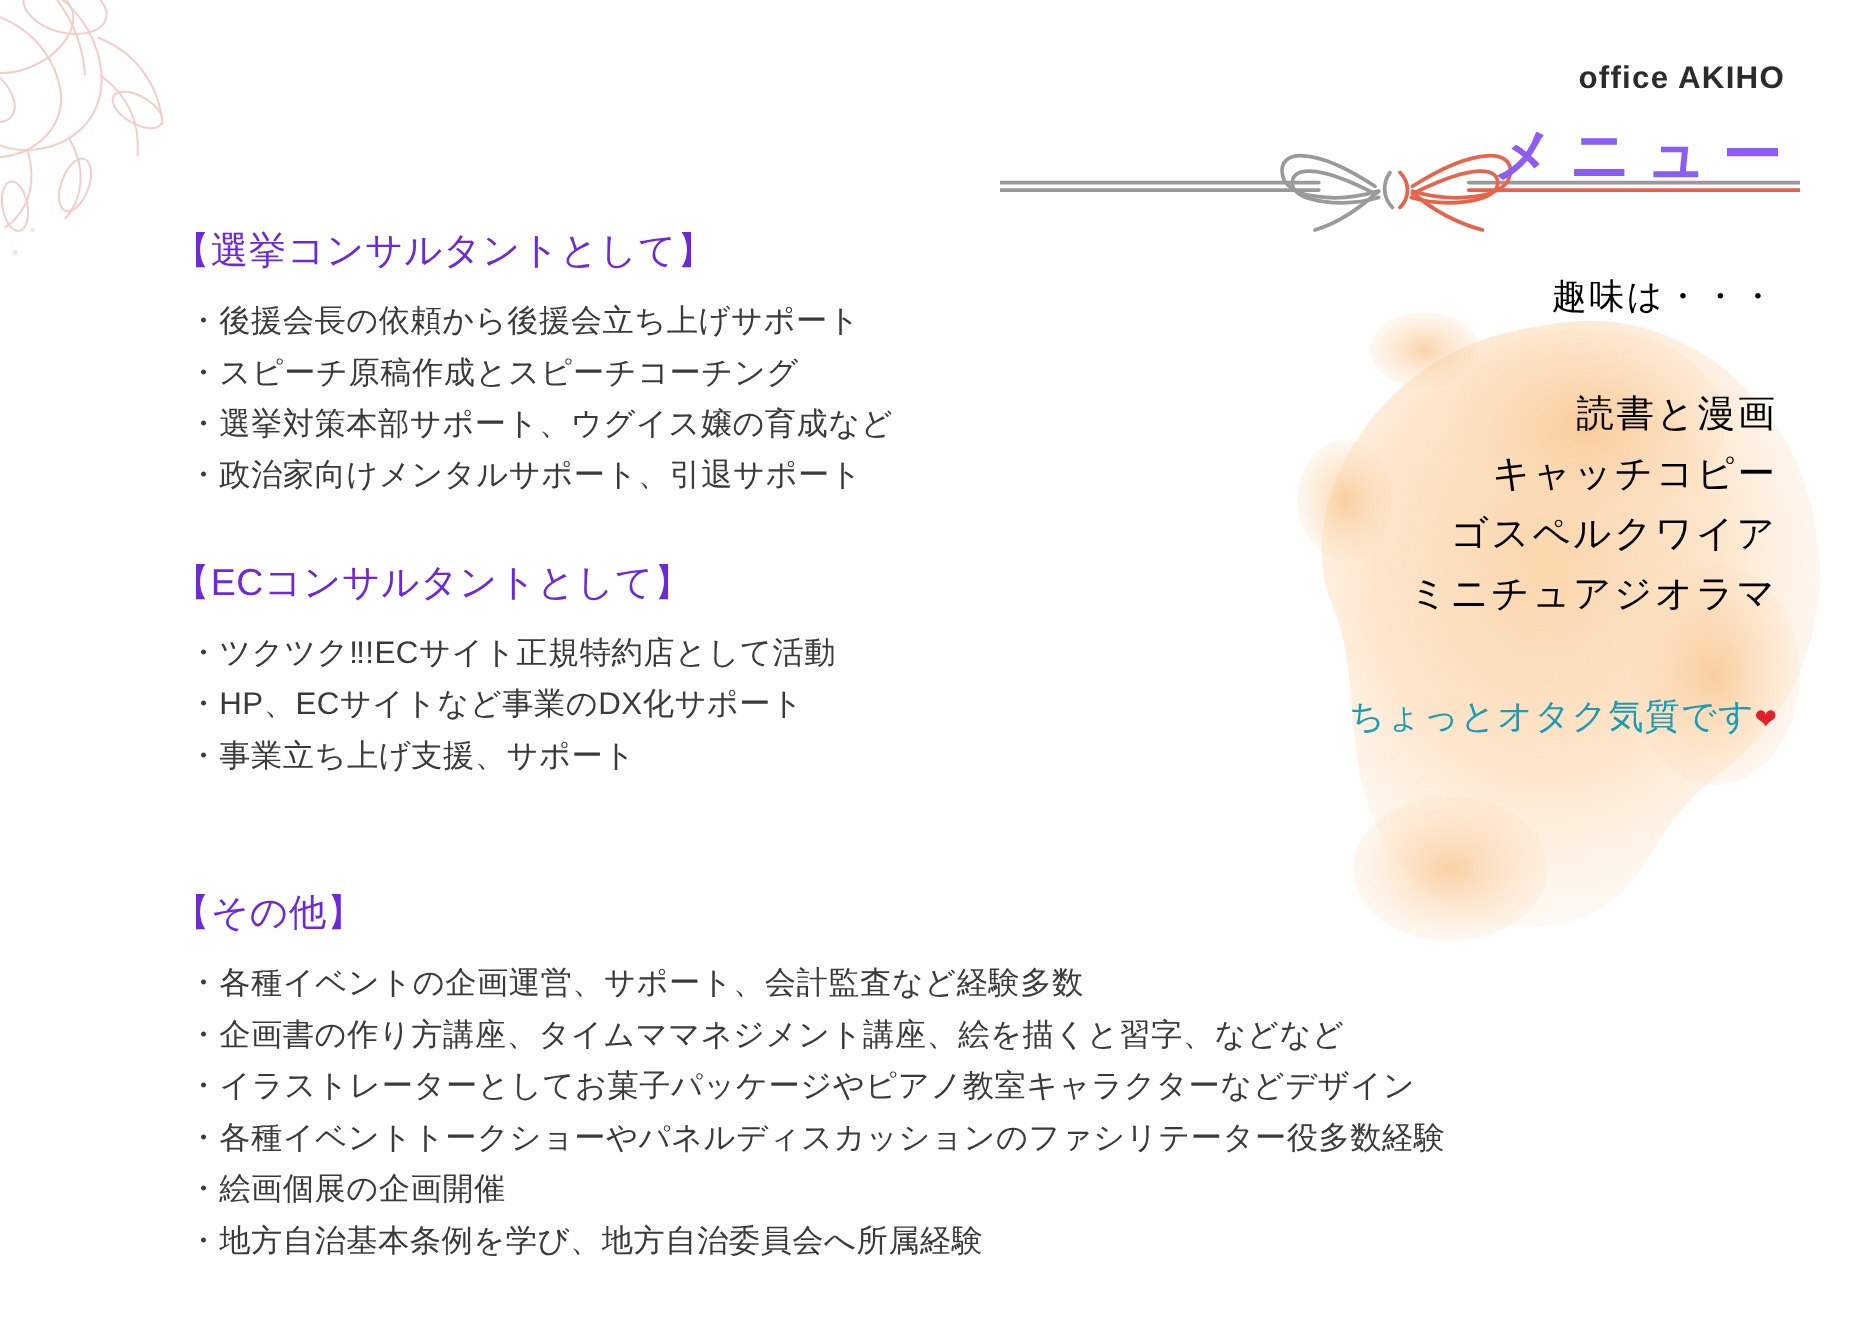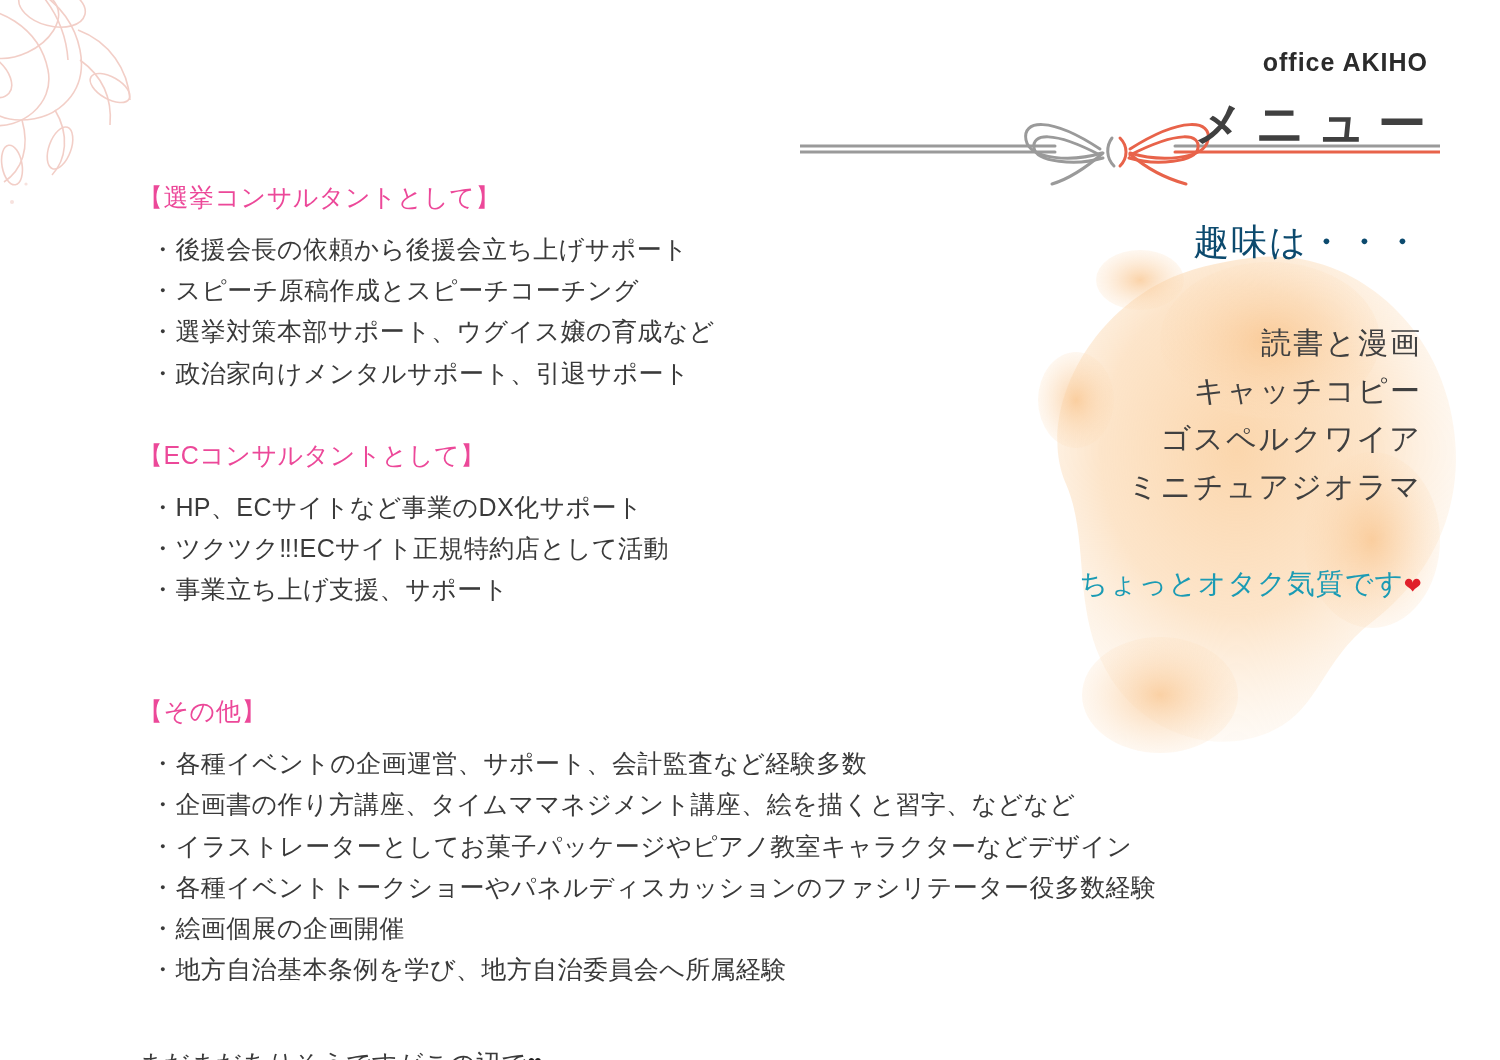--- a/index.html
+++ b/index.html
@@ -47,21 +47,21 @@
     color: #2b2b2b;
     font-weight: 700;
     margin-left: 24px;
   }
   .menu-title {
     position: absolute;
     top: 92px;
     right: 62px;
     font-size: 48px;
     letter-spacing: 12px;
-    color: #404040;
+    color: #8b5cf6;
     font-weight: 700;
   }
 
   
   .ribbon {
     position: absolute;
     top: 108px;
     right: 60px;
     width: 640px;
     height: 80px;
@@ -70,22 +70,22 @@
 
   
   .left-col {
     position: absolute;
     left: 138px;
     top: 178px;
     width: 960px;
   }
   .section { margin-bottom: 6px; }
   .sec-head {
-    color: #ec4899;
-    font-size: 25px;
+    color: #6d28d9;
+    font-size: 30px;
     line-height: 1.55;
     margin-bottom: 6px;
     letter-spacing: 0.5px;
   }
   .sec-list {
     list-style: none;
     margin: 12px;
     padding: 0;
   }
   .sec-list li {
@@ -108,32 +108,32 @@
 
   
   .right-col {
     position: absolute;
     right: 78px;
     top: 218px;
     width: 420px;
     text-align: right;
   }
   .hobby-lead {
-    color: #0c4a6e;
-    font-size: 36px;
+    color: #000000;
+    font-size: 28px;
     letter-spacing: 2px;
     margin-bottom: 52px;
   }
   .hobby-list {
     list-style: none;
     margin: 0;
     padding: 0;
   }
   .hobby-list li {
-    color: #404040;
+    color: #000000;
     font-size: 30px;
     line-height: 1.6;
     letter-spacing: 2px;
   }
   .otaku {
     margin-top: 54px;
     color: #1b9bb4;
     font-size: 28px;
     letter-spacing: 1px;
     font-family: Liberation Mono, monospace;
@@ -218,22 +218,22 @@
       <li>・選挙対策本部サポート、ウグイス嬢の育成など</li>
       <li>・政治家向けメンタルサポート、引退サポート</li>
     </ul>
   </div>
 
   <div class="gap-a"></div>
 
   <div class="section">
     <div class="sec-head">【ECコンサルタントとして】</div>
     <ul class="sec-list">
+      <li>・ツクツク‼!ECサイト正規特約店として活動</li>
       <li>・HP、ECサイトなど事業のDX化サポート</li>
-      <li>・ツクツク‼!ECサイト正規特約店として活動</li>
       <li>・事業立ち上げ支援、サポート</li>
     </ul>
   </div>
 
   <div class="gap-b"></div>
 
   <div class="section">
     <div class="sec-head">【その他】</div>
     <ul class="sec-list">
       <li>・各種イベントの企画運営、サポート、会計監査など経験多数</li>

